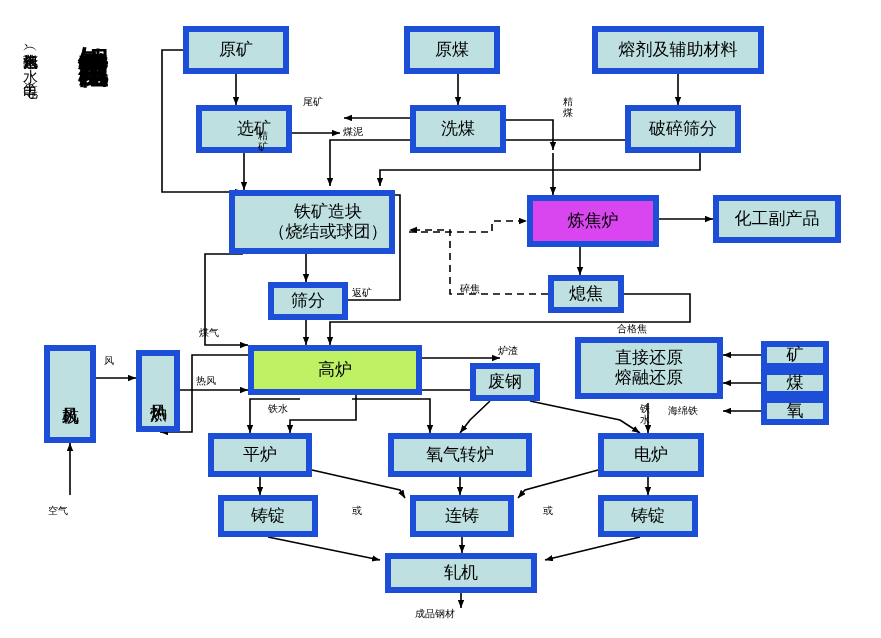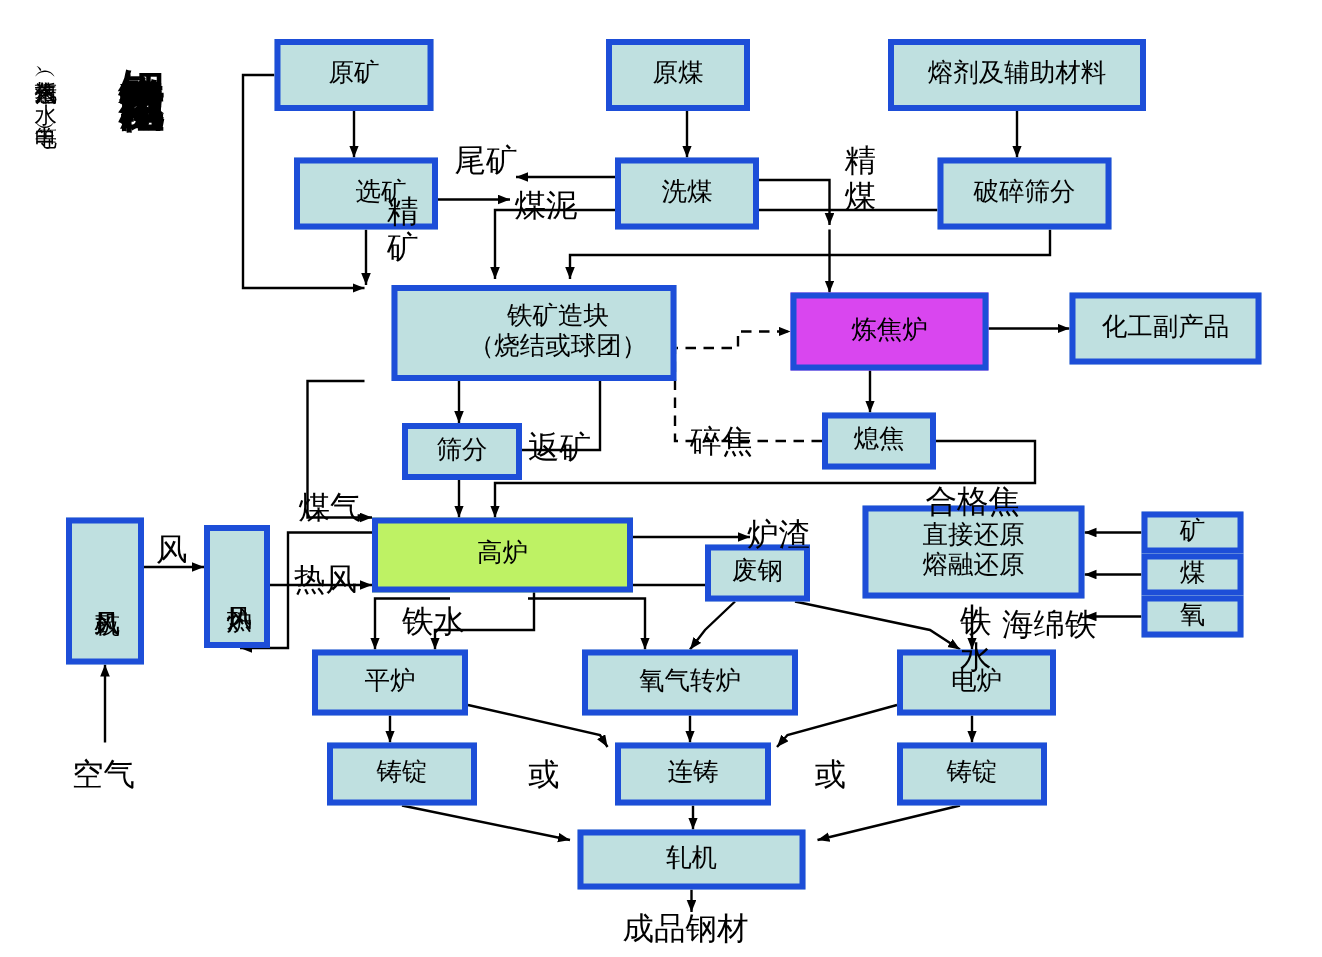--- a/index.html
+++ b/index.html
@@ -12,33 +12,33 @@
     width: 881px;
     height: 638px;
     background: #ffffff;
     font-family: "DejaVu Sans", "Liberation Sans", sans-serif;
     overflow: hidden;
   }
   .box {
     position: absolute;
     box-sizing: border-box;
     background: #bfe0e0;
-    border: 4px solid #1d4ed8;
+    border: 6px solid #1d4ed8;
     display: flex;
     align-items: center;
     justify-content: center;
     text-align: center;
     font-size: 17px;
     line-height: 1.15;
     color: #000000;
     white-space: pre-line;
   }
   .lbl {
     position: absolute;
-    font-size: 21px;
+    font-size: 10px;
     color: #000000;
     white-space: pre-line;
     line-height: 1.12;
     text-align: left;
   }
   .title {
     position: absolute;
     font-size: 30px;
     font-weight: bold;
     color: #000000;
@@ -164,21 +164,21 @@
     </g>
   </svg>
 
   <div id="nodes-layer">
       <div class="box" style="left: 183px; top: 26px; width: 106px; height: 48px; background: rgb(191, 224, 224);"><span>原矿</span></div>
       <div class="box" style="left: 404px; top: 26px; width: 96px; height: 48px; background: rgb(191, 224, 224);"><span>原煤</span></div>
       <div class="box" style="left: 592px; top: 26px; width: 172px; height: 48px; background: rgb(191, 224, 224);"><span>熔剂及辅助材料</span></div>
       <div class="box" style="left: 196px; top: 105px; width: 96px; height: 48px; background: rgb(191, 224, 224); padding-left: 20px;"><span>选矿</span></div>
       <div class="box" style="left: 410px; top: 105px; width: 96px; height: 48px; background: rgb(191, 224, 224);"><span>洗煤</span></div>
       <div class="box" style="left: 625px; top: 105px; width: 116px; height: 48px; background: rgb(191, 224, 224);"><span>破碎筛分</span></div>
-      <div class="box" style="left: 261px; top: 190px; width: 190px; height: 64px; background: rgb(191, 224, 224); padding-left: 32px;"><span>铁矿造块
+      <div class="box" style="left: 229px; top: 190px; width: 166px; height: 64px; background: rgb(191, 224, 224); padding-left: 32px;"><span>铁矿造块
 （烧结或球团）</span></div>
       <div class="box" style="left: 527px; top: 195px; width: 132px; height: 52px; background: #d946ef;"><span>炼焦炉</span></div>
       <div class="box" style="left: 713px; top: 195px; width: 128px; height: 48px; background: rgb(191, 224, 224);"><span>化工副产品</span></div>
       <div class="box" style="left: 268px; top: 282px; width: 80px; height: 38px; background: rgb(191, 224, 224);"><span>筛分</span></div>
       <div class="box" style="left: 548px; top: 275px; width: 76px; height: 38px; background: rgb(191, 224, 224);"><span>熄焦</span></div>
       <div class="box" style="left: 44px; top: 345px; width: 52px; height: 98px; background: rgb(191, 224, 224);"><span style="writing-mode: vertical-rl; text-orientation: upright; line-height: 1.05;">鼓风机</span></div>
       <div class="box" style="left: 136px; top: 350px; width: 44px; height: 82px; background: rgb(191, 224, 224);"><span style="writing-mode: vertical-rl; text-orientation: upright; line-height: 1.05;">热风炉</span></div>
       <div class="box" style="left: 248px; top: 345px; width: 174px; height: 50px; background: #bef264;"><span>高炉</span></div>
       <div class="box" style="left: 470px; top: 363px; width: 70px; height: 38px; background: rgb(191, 224, 224);"><span>废钢</span></div>
       <div class="box" style="left: 575px; top: 337px; width: 148px; height: 62px; background: rgb(191, 224, 224);"><span>直接还原

